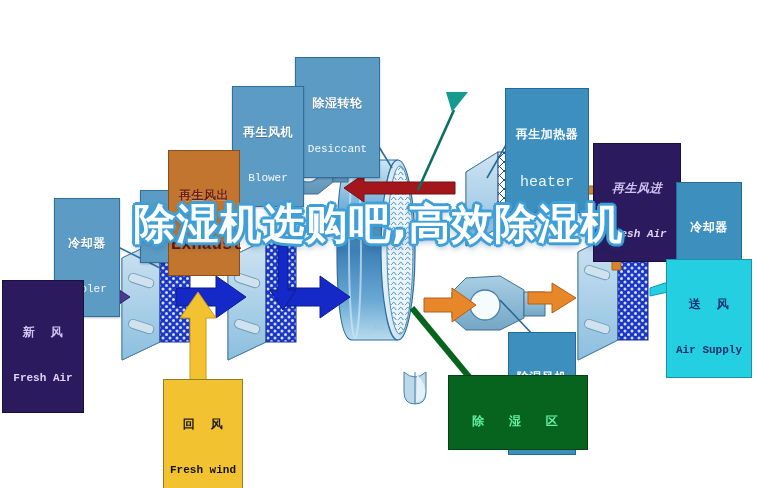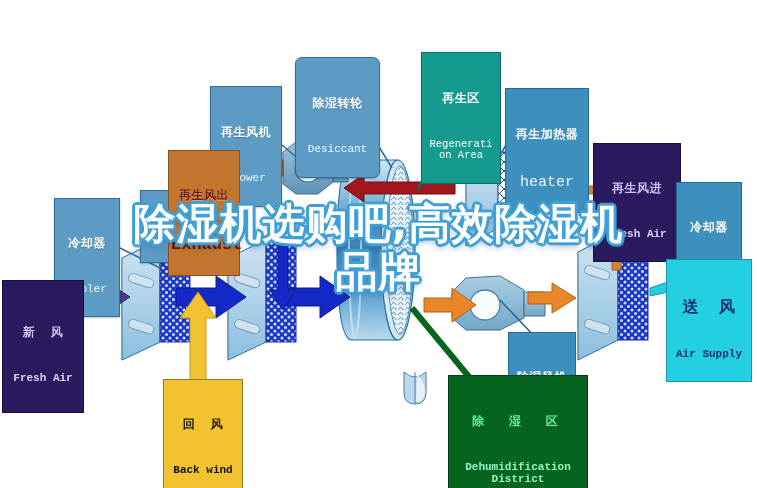--- a/index.html
+++ b/index.html
@@ -26,21 +26,21 @@
 
   .tag-brown{background:#c1752f;border:1px solid #8a4f18;}
   .tag-brown .cn{font-size:12px;color:#6d1b10;text-shadow:0 1px 0 rgba(255,255,255,.35);}
   .tag-brown .en{font-size:17px;color:#5e1609;font-weight:bold;}
 
   .tag-purple{background:#2b1a5e;border:1px solid #16103a;}
   .tag-purple .cn{font-size:12px;color:#cfc3f0;}
   .tag-purple .en{font-size:11px;color:#ded5f7;font-weight:bold;}
 
   .tag-cyan{background:#24cfe2;border:1px solid #1595ad;}
-  .tag-cyan .cn{font-size:16px;color:#13306b;}
+  .tag-cyan .cn{font-size:12px;color:#13306b;}
   .tag-cyan .en{font-size:11px;color:#13306b;font-weight:bold;}
 
   .tag-green{background:#07641e;border:1px solid #034213;}
   .tag-green .cn{font-size:12px;color:#62f2a4;letter-spacing:6px;}
   .tag-green .en{font-size:11px;color:#8ff7c1;font-weight:bold;}
 
   .tag-bluedk{background:#3d8fbe;border:1px solid #246a94;}
   .tag-bluedk .cn{font-size:12px;color:#ffffff;}
   .tag-bluedk .en{font-size:15px;color:#eaf5fb;}
 
@@ -232,42 +232,37 @@
     <path d="M470,378 L412,308" stroke="#07641e" stroke-width="6"></path>
   </g>
 
   <g>
     <polygon points="446,92 468,92 452,112" fill="#149b8e"></polygon>
     <polygon points="336,92 356,92 348,106" fill="#5b9bc4"></polygon>
     <polygon points="246,118 264,118 256,130" fill="#5b9bc4"></polygon>
   </g>
 </svg>
 
-<div class="lbl tag-blue" style="left:295px;top:57px;width:85px;padding:4px 2px;border-radius:7px;">
+<div class="lbl tag-blue" style="left:295px;top:57px;width:85px;padding:4px 2px;">
   <span class="cn">除湿转轮</span>
   <span class="en">Desiccant</span>
 </div>
 
-<div class="lbl tag-blue" style="left:210px;top:86px;width:72px;padding:4px 2px;">
+<div class="lbl tag-blue" style="left:232px;top:86px;width:72px;padding:4px 2px;">
   <span class="cn">再生风机</span>
   <span class="en">Blower</span>
 </div>
 
-<div class="lbl tag-teal" style="left:421px;top:52px;width:80px;padding:4px 2px;">
-  <span class="cn">再生区</span>
-  <span class="en">Regenerati
-on Area</span>
-</div>
 
 <div class="lbl tag-bluedk" style="left:505px;top:88px;width:84px;padding:4px 8px;">
   <span class="cn">再生加热器</span>
   <span class="en">heater</span>
 </div>
 
-<div class="lbl tag-purple" style="left:593px;top:143px;width:88px;padding:3px 2px;">
+<div class="lbl tag-purple" style="left:593px;top:143px;width:88px;padding:3px 2px;font-style:italic;">
   <span class="cn">再生风进</span>
   <span class="en">Fresh Air</span>
 </div>
 
 <div class="lbl tag-bluedk" style="left:676px;top:182px;width:66px;padding:3px 2px;">
   <span class="cn">冷却器</span>
   <span class="en">Cooler</span>
 </div>
 
 <div class="lbl tag-brown" style="left:168px;top:150px;width:72px;padding:3px 2px;">
@@ -284,37 +279,34 @@
   <span class="cn">冷却器</span>
 </div>
 
 <div class="lbl tag-purple" style="left:2px;top:280px;width:82px;padding:10px 2px;">
   <span class="cn">新    风</span>
   <span class="en">Fresh Air</span>
 </div>
 
 <div class="lbl" style="left:163px;top:379px;width:80px;padding:3px 2px;background:#f2c230;border:1px solid #8a8026;">
   <span class="cn" style="font-size:12px;color:#1a1a1a;">回    风</span>
-  <span class="en" style="font-size:11px;color:#111;font-weight:bold;">Back wind</span>
+  <span class="en" style="font-size:11px;color:#111;font-weight:bold;">Fresh wind</span>
 </div>
 
 <div class="lbl tag-cyan" style="left:666px;top:259px;width:86px;padding:3px 2px;">
   <span class="cn">送    风</span>
   <span class="en">Air Supply</span>
 </div>
 
 <div class="lbl tag-bluedk" style="left:508px;top:332px;width:68px;padding:3px 2px;">
   <span class="cn">除湿风机</span>
   <span class="en">Blower</span>
 </div>
 
 <div class="lbl tag-green" style="left:448px;top:375px;width:140px;padding:4px 2px;">
   <span class="cn">除  湿  区</span>
-  <span class="en">Dehumidification
-District</span>
 </div>
 
 <div id="wm">
   <div>除湿机选购吧,高效除湿机</div>
-  <div>品牌</div>
 </div>
 
 </div>
 
 </body></html>

